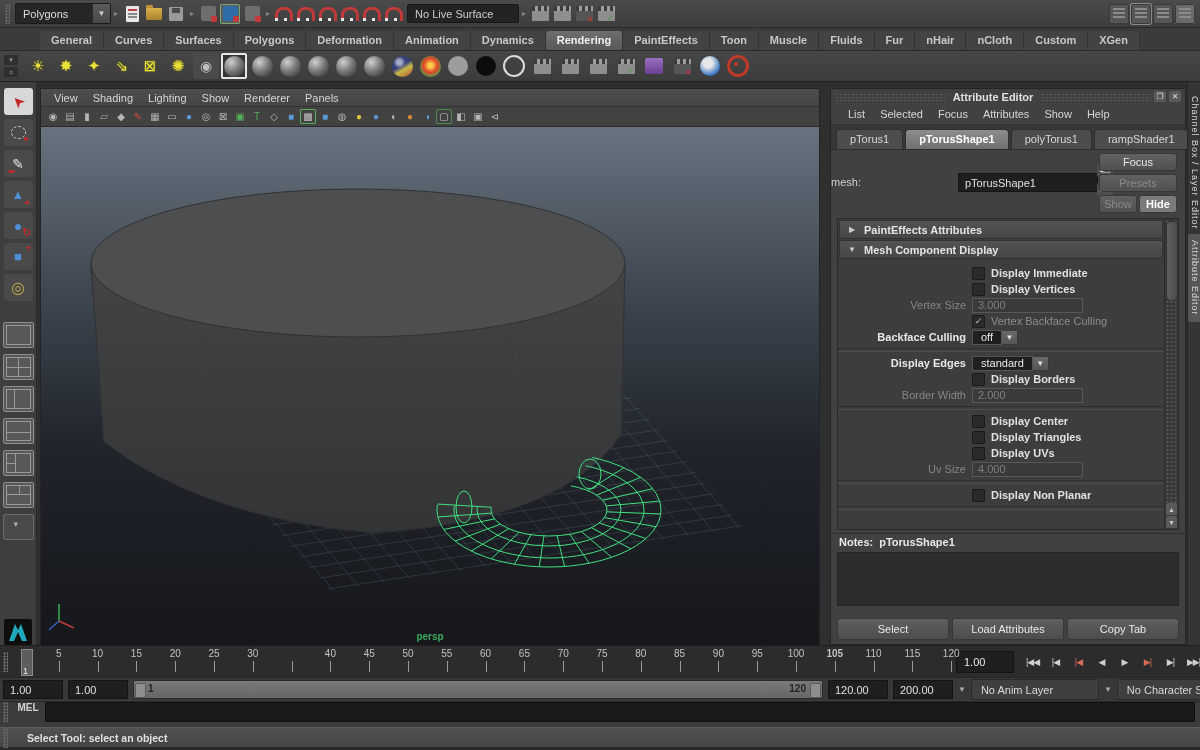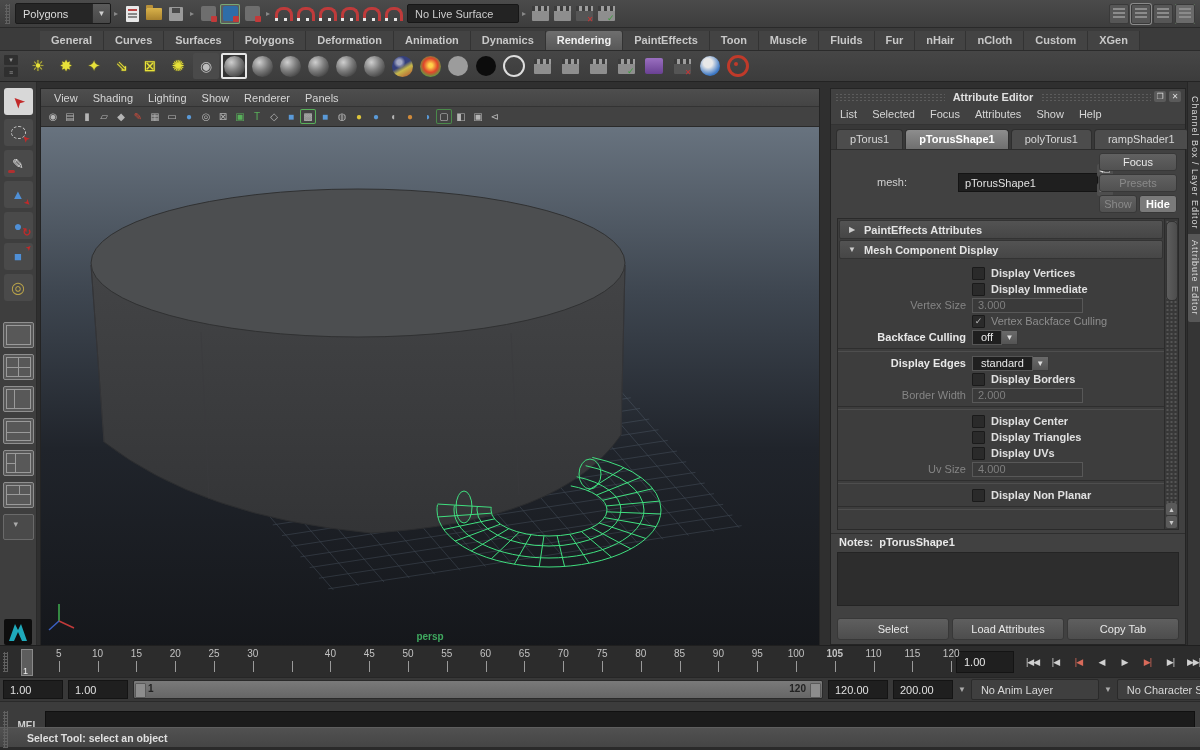--- a/index.html
+++ b/index.html
@@ -108,26 +108,26 @@
   #vp-canvas{position:relative;width:778px;height:519px;overflow:hidden;}
   #vp-canvas svg{display:block;}
   .persp-label{position:absolute;left:0;right:0;bottom:4px;text-align:center;color:#3fa85f;font-size:10px;font-weight:bold;}
 
   
   #ae{left:830px;top:88px;width:356px;height:557px;background:#414141;border:1px solid #242424;box-sizing:border-box;display:flex;flex-direction:column;}
   #ae-title{height:15px;display:flex;align-items:center;background:#414141;padding:0 4px;}
   .dots{flex:1;height:8px;background-image:radial-gradient(#5c5c5c 1px,transparent 1.2px);background-size:4px 3px;}
   #ae-title .ttl{padding:0 8px;font-weight:bold;color:#e0e0e0;}
   .winbtn{width:12px;height:11px;margin-left:3px;background:#5a5a5a;border-radius:2px;color:#ddd;font-size:8px;display:flex;align-items:center;justify-content:center;}
-  #ae-menus{height:20px;display:flex;align-items:center;gap:15px;padding-left:9px;border-bottom:1px solid #333;}
+  #ae-menus{height:20px;display:flex;align-items:center;gap:15px;padding-left:17px;border-bottom:1px solid #333;}
   #ae-tabs{height:24px;background:#383838;display:flex;align-items:flex-end;padding-left:5px;border-bottom:1px solid #2c2c2c;}
   .ae-tab{padding:3px 13px 4px;background:#4c4c4c;color:#d8d8d8;border-radius:4px 4px 0 0;margin-right:2px;border:1px solid #2e2e2e;border-bottom:none;}
   .ae-tab.active{background:linear-gradient(#8d8d8d,#6f6f6f);color:#ffffff;font-weight:bold;}
   #ae-meshblock{position:relative;height:64px;flex:0 0 auto;}
-  #mesh-label{position:absolute;left:0;top:26px;width:122px;text-align:center;color:#d0d0d0;}
+  #mesh-label{position:absolute;left:0;top:26px;width:122px;text-align:left;color:#d0d0d0;}
   #mesh-field{position:absolute;left:127px;top:23px;width:132px;height:17px;background:#1f1f1f;border:1px solid #141414;color:#e0e0e0;display:flex;align-items:center;padding-left:6px;}
   .conn-btn{position:absolute;width:16px;height:13px;background:#4e4e4e;border-radius:2px;color:#ddd;font-size:8px;display:flex;align-items:center;justify-content:center;}
   #ae-btncol{position:absolute;right:8px;top:3px;width:78px;}
   .ae-btn{height:16px;background:linear-gradient(#616161,#515151);border:1px solid #383838;border-radius:3px;color:#e8e8e8;display:flex;align-items:center;justify-content:center;margin-bottom:3px;}
   .ae-btn.dis{color:#8a8a8a;}
   #showhide{display:flex;gap:2px;}
   #showhide .ae-btn{flex:1;}
   #showhide .ae-btn.lit{background:#7a7a7a;color:#fff;font-weight:bold;}
   #ae-scroll{margin:4px 6px 0;height:310px;background:#3d3d3d;border:1px solid #2a2a2a;position:relative;overflow:hidden;flex:0 0 auto;}
   #ae-content{position:absolute;left:0;top:0;right:14px;}
@@ -174,21 +174,21 @@
   
   #rangerow{left:0;top:677px;width:1200px;height:24px;background:#383838;border-top:1px solid #262626;display:flex;align-items:center;gap:5px;padding-left:3px;box-sizing:border-box;}
   .nfield{width:60px;height:19px;background:#1f1f1f;border:1px solid #141414;color:#e0e0e0;display:flex;align-items:center;padding-left:6px;box-sizing:border-box;flex:0 0 auto;}
   #rangebar{position:relative;width:688px;height:17px;background:linear-gradient(#7a7a7a,#666666);border:1px solid #2a2a2a;border-radius:2px;flex:0 0 auto;}
   #rangebar .rlab{position:absolute;top:2px;color:#222;font-size:10px;font-weight:bold;}
   #rangebar .h{position:absolute;top:2px;width:9px;height:13px;background:#8d8d8d;border:1px solid #5a5a5a;border-radius:1px;}
   .mini-dd{color:#aaa;font-size:8px;flex:0 0 auto;}
   .selbox{height:19px;background:#3f3f3f;border:1px solid #2a2a2a;border-radius:2px;color:#d8d8d8;display:flex;align-items:center;padding:0 9px;flex:0 0 auto;}
 
   
-  #melrow{left:0;top:701px;width:1200px;height:30px;background:#3c3c3c;border-top:1px solid #2a2a2a;display:flex;align-items:flex-end;box-sizing:border-box;}
+  #melrow{left:0;top:701px;width:1200px;height:30px;background:#3c3c3c;border-top:1px solid #2a2a2a;display:flex;align-items:flex-start;box-sizing:border-box;}
   #mel-label{width:34px;text-align:center;font-weight:bold;color:#d0d0d0;font-size:10px;}
   #mel-input{flex:1;height:18px;background:#1b1b1b;border:1px solid #101010;margin-right:5px;}
   #helpline{left:0;top:727px;width:1200px;height:23px;background:linear-gradient(#515151,#454545);border-top:1px solid #5e5e5e;border-bottom:3px solid #2a2a2a;display:flex;align-items:center;box-sizing:border-box;}
   #help-text{padding-left:16px;color:#e0e0e0;font-weight:bold;font-size:10.5px;}
 </style>
 </head>
 <body>
 
 <div id="app">
 
@@ -585,26 +585,26 @@
             <span>PaintEffects Attributes</span>
           </div>
           <div class="ae-section">
             <span class="sarr">▼</span>
             <span>Mesh Component Display</span>
           </div>
           <div class="spacer6"></div>
           <div class="ae-row">
             <span class="lab"></span>
             <div class="cbox"></div>
-            <span class="cblab">Display Vertices</span>
+            <span class="cblab">Display Immediate</span>
           </div>
           <div class="ae-row">
             <span class="lab"></span>
             <div class="cbox"></div>
-            <span class="cblab">Display Immediate</span>
+            <span class="cblab">Display Vertices</span>
           </div>
           <div class="ae-row dis">
             <span class="lab">Vertex Size</span>
             <div class="fld">3.000</div>
           </div>
           <div class="ae-row dis">
             <span class="lab"></span>
             <div class="cbox">✓</div>
             <span class="cblab">Vertex Backface Culling</span>
           </div>

